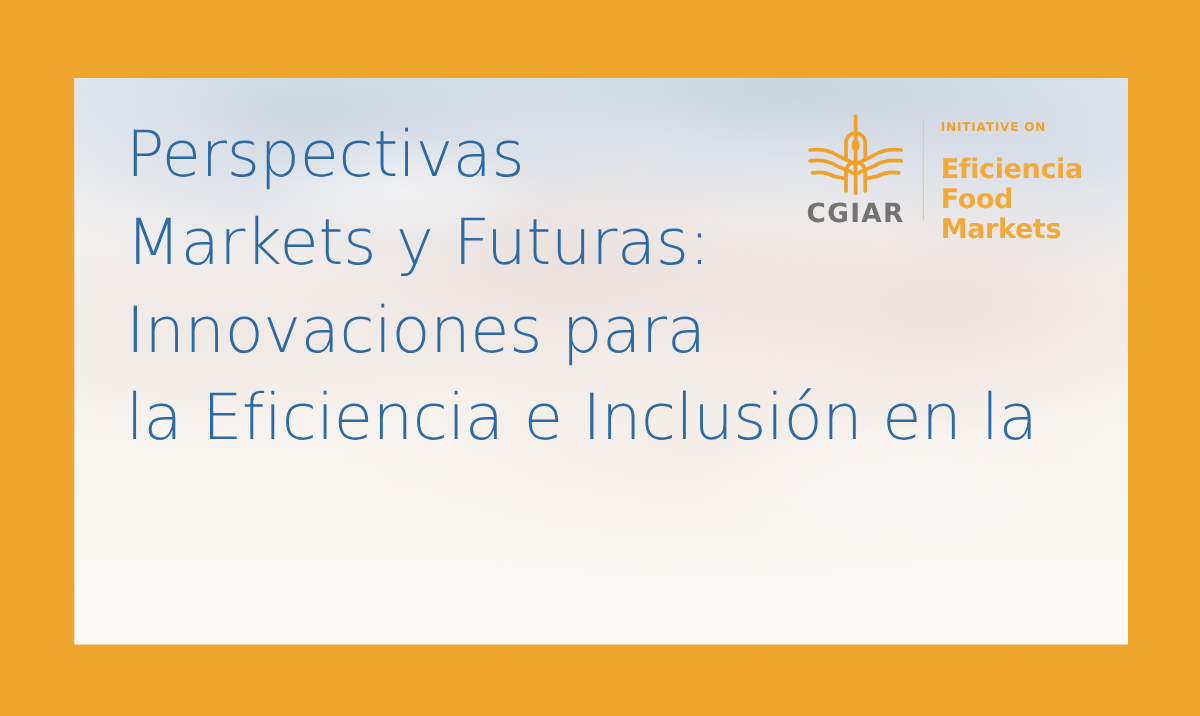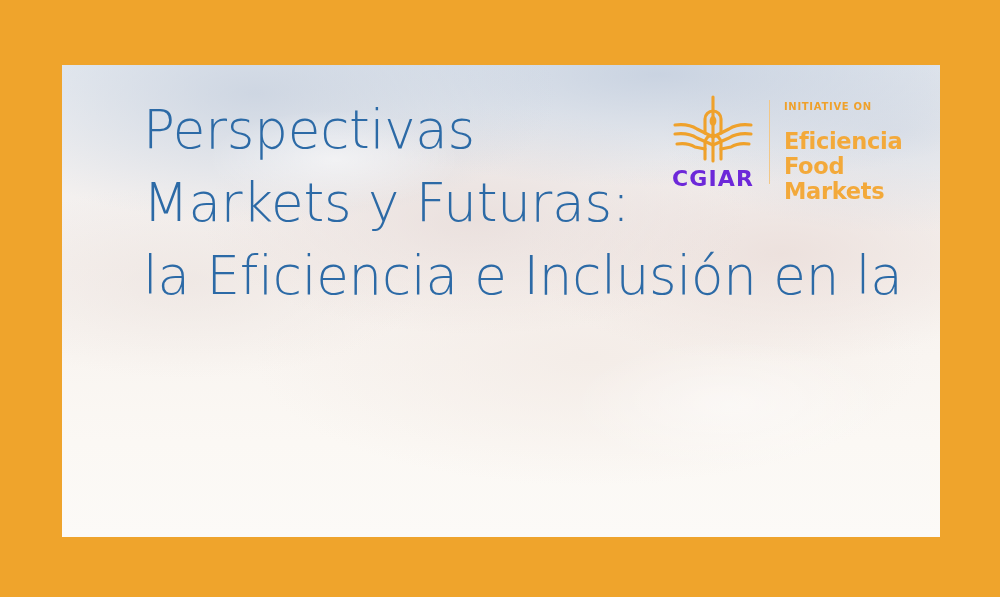--- a/index.html
+++ b/index.html
@@ -65,40 +65,39 @@
     width: 640px;
   }
   #title .line {
     color: #2C6AA6;
     font-family: "DejaVu Sans", "Liberation Sans", sans-serif;
     font-weight: 300;
     font-size: 53px;
     line-height: 73px;
     letter-spacing: -0.2px;
     white-space: nowrap;
-    margin-left: 38px;
   }
 
   
   #logo {
     position: absolute;
     left: 609px;
     top: 28px;
     display: flex;
     align-items: flex-start;
   }
   #logo .mark {
     width: 84px;
     display: flex;
     flex-direction: column;
     align-items: center;
   }
   #logo .mark svg { display: block; }
   #logo .wordmark {
-    color: #6d28d9;
+    color: #737373;
     font-family: "DejaVu Sans", "Liberation Sans", sans-serif;
     font-weight: bold;
     font-size: 22px;
     letter-spacing: 1.1px;
     line-height: 1;
     margin-top: 3px;
   }
   #logo .rule {
     width: 1px;
     height: 84px;
@@ -129,20 +128,21 @@
 
 <div id="slide">
 
   <div id="panel">
     <div class="wash"></div>
     <div class="wash2"></div>
 
     <div id="title">
       <div class="line">Perspectivas</div>
       <div class="line">Markets y Futuras:</div>
+      <div class="line">Innovaciones para</div>
       <div class="line">la Eficiencia e Inclusión en la</div>
     </div>
 
     <div id="logo">
 
       <div class="mark">
         <span>
           <svg width="84" height="72" viewBox="0 0 84 72" fill="none" stroke="#EFA12B" stroke-width="3.1" stroke-linecap="round" stroke-linejoin="round">
 
             <path d="M42 4 V68"></path>

